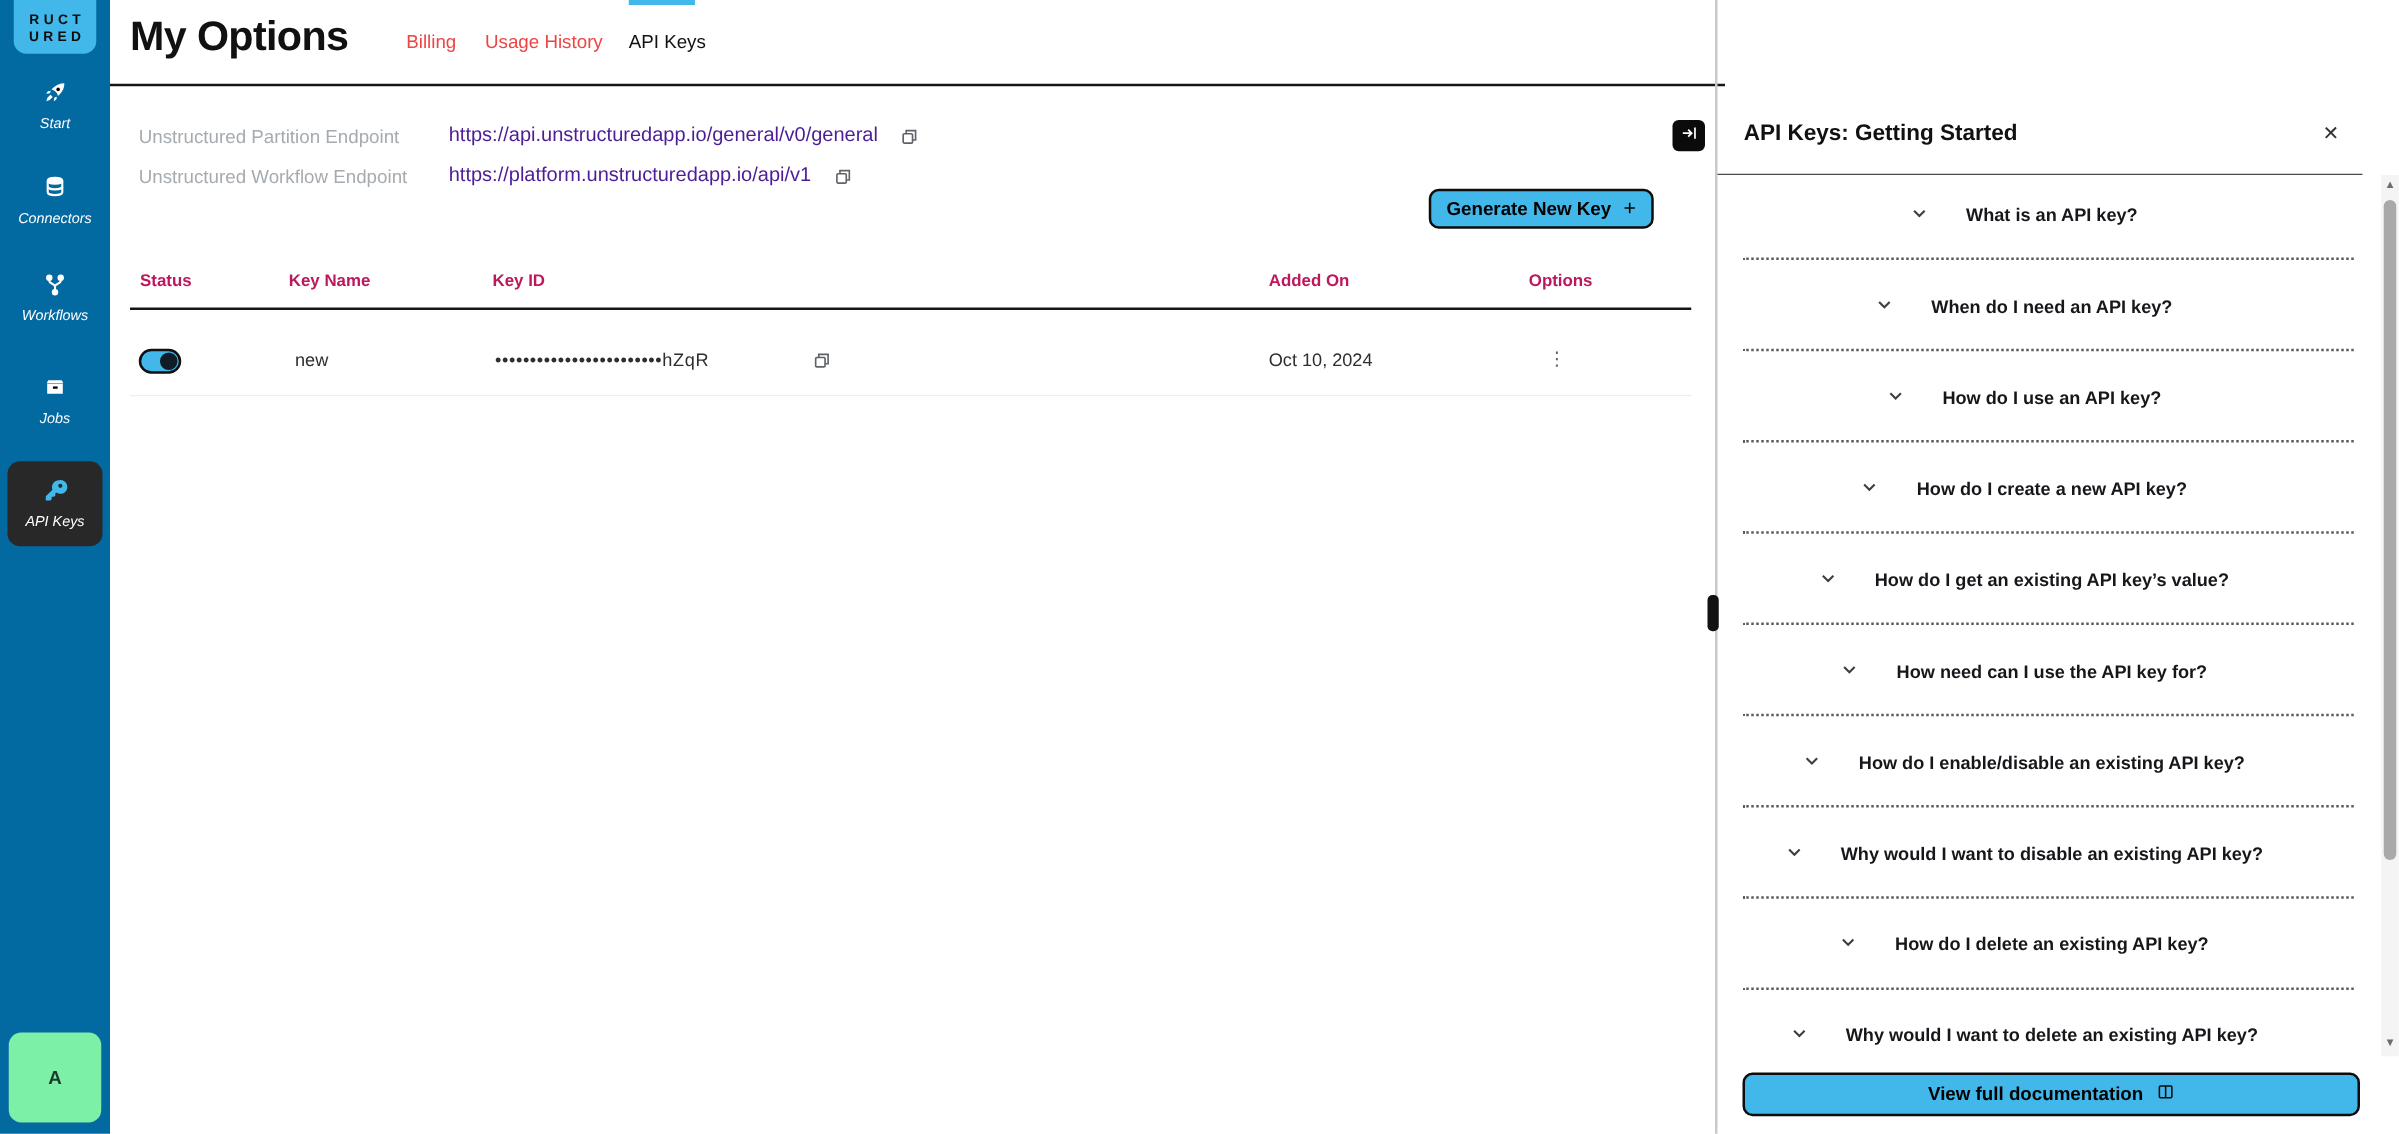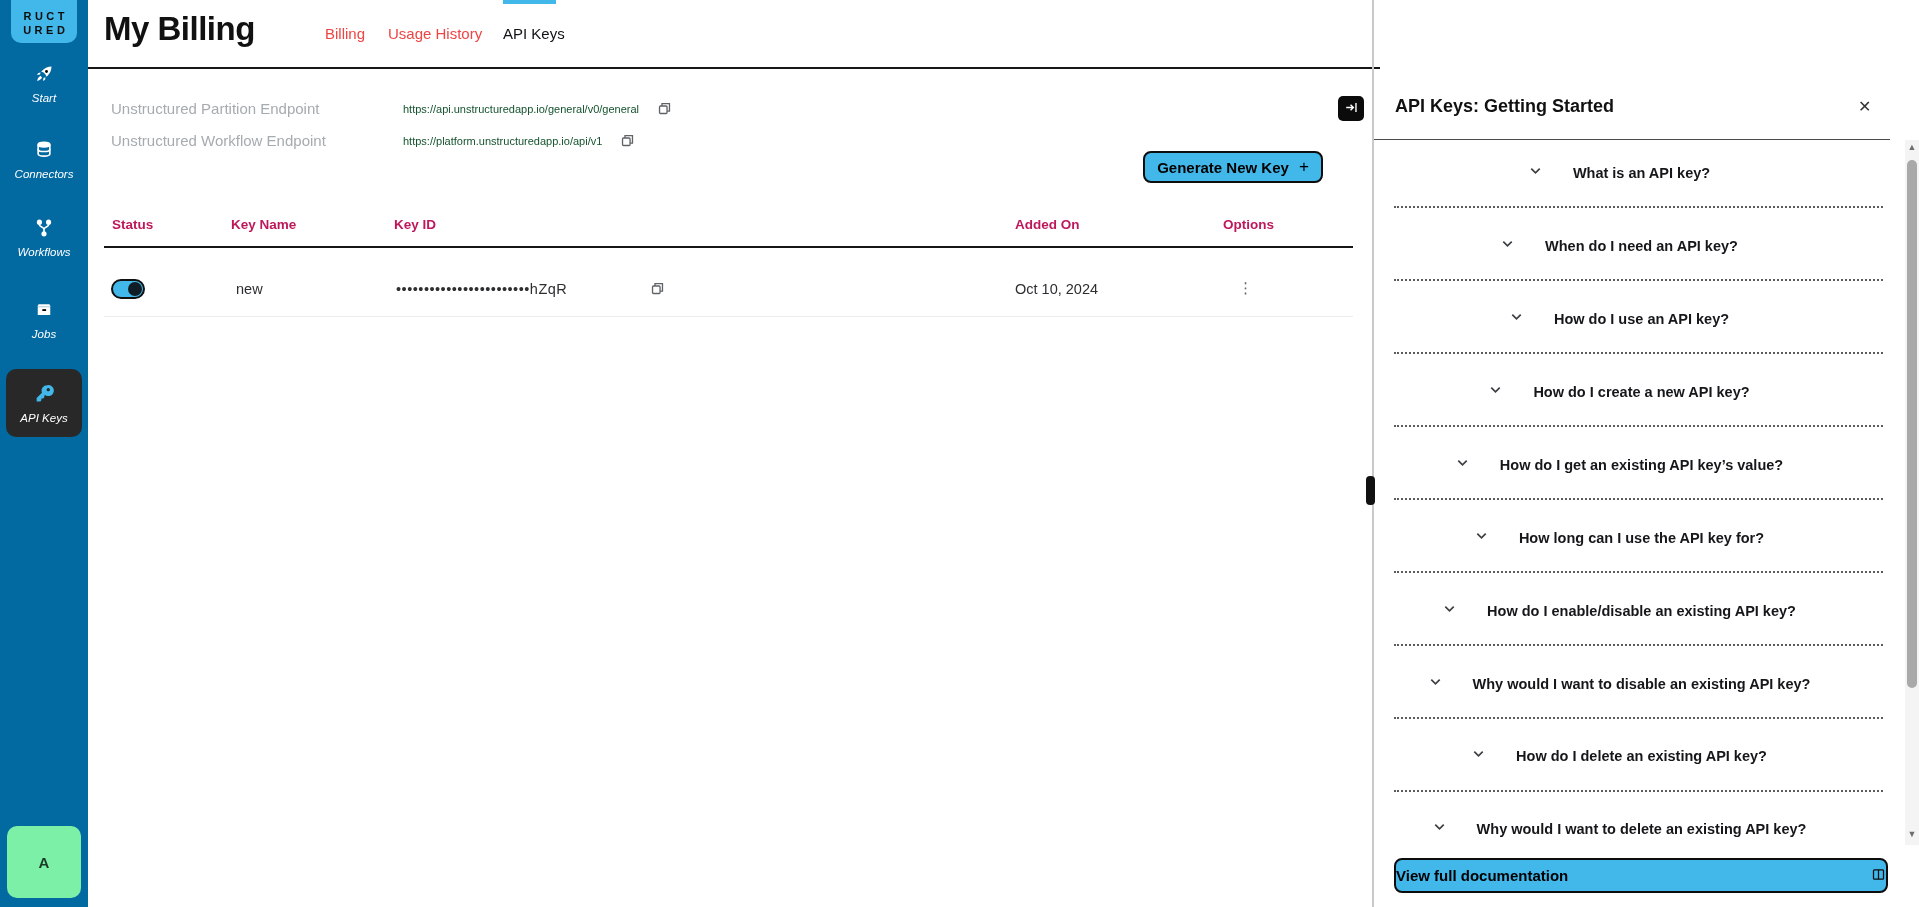--- a/index.html
+++ b/index.html
@@ -27,21 +27,21 @@
   .page-title { position:absolute; left:104px; top:10px; font-size:33px; font-weight:800;
                 letter-spacing:-0.5px; }
   .tab { position:absolute; top:25px; font-size:15px; color:#ef4444; cursor:pointer; }
   .tab.active { color:#101114; font-weight:500; }
   .tab-indicator { position:absolute; left:503px; top:0; width:53px; height:4px; background:#41B7EA; }
   .header-divider { position:absolute; left:88px; top:67px; width:1292px; height:2px; background:#161616; }
 
   
   .endpoint-row { position:absolute; left:111px; display:flex; align-items:center; }
   .endpoint-label { width:248px; font-size:15px; color:#a6abb0; }
-  .endpoint-url { font-size:11px; color:#14532d;margin-left:44px; }
+  .endpoint-url { font-size:16px; color:#4c1d95; }
   .copy-btn { margin-left:18px; cursor:pointer; display:inline-flex; }
 
   .generate-btn { position:absolute; left:1143px; top:109px; width:180px; height:32px;
                   background:#41B7EA; border:2px solid #0d0d0d; border-radius:8px;
                   display:flex; align-items:center; justify-content:center; gap:10px;
                   font-size:15px; font-weight:700; cursor:pointer;margin-top:42px; }
   .collapse-btn { position:absolute; left:1338px; top:96px; width:26px; height:25px;
                   background:#0b0b0b; border-radius:5px; display:flex; align-items:center;
                   justify-content:center; cursor:pointer; }
 
@@ -64,21 +64,21 @@
                   border-radius:4px; cursor:row-resize; }
   .panel-title { position:absolute; left:1395px; top:96px; font-size:18px; font-weight:800; }
   .panel-close { position:absolute; left:1858px; top:97px; font-size:16px; color:#333; cursor:pointer; }
   .panel-header-line { position:absolute; left:1374px; top:139px; width:516px; height:1px; background:#4a4a4a; }
   .faq-item { position:absolute; left:1374px; width:490px; display:flex; align-items:center; gap:30px;
               cursor:pointer;justify-content:center; }
   .faq-item .q { font-size:14.5px; font-weight:700; color:#15171a; }
   .faq-sep { position:absolute; left:1394px; width:489px; border-bottom:2px dotted #5c5c5c; }
   .doc-btn { position:absolute; left:1394px; top:858px; width:494px; height:35px; background:#41B7EA;
              border:2px solid #0d0d0d; border-radius:8px; display:flex; align-items:center;
-             justify-content:space-between; gap:10px; font-size:15px; font-weight:700; cursor:pointer; }
+             justify-content:center; gap:10px; font-size:15px; font-weight:700; cursor:pointer; }
 
   
   .sb-track { position:absolute; left:1905px; top:140px; width:14px; height:705px; background:#f4f4f4; }
   .sb-arrow { position:absolute; left:1905px; width:14px; text-align:center; font-size:9px; color:#6d6d6d;
               cursor:pointer; }
   .sb-thumb { position:absolute; left:1907px; top:160px; width:10px; height:528px; background:#a9a9a9;
               border-radius:5px; cursor:grab; }
 </style>
 </head>
 <body>
@@ -140,21 +140,21 @@
         <path fill="#41B7EA" d="M15 2.5a6.3 6.3 0 0 0-5.9 8.6L3 17.2V21h4.2l1.2-1.2v-2.1h2.1l1.3-1.3v-1.9l.8-.8A6.3 6.3 0 1 0 15 2.5z"></path>
         <circle cx="16.3" cy="7.6" r="1.9" fill="#282828"></circle>
       </svg>
     </span>
     <span class="nav-label">API Keys</span>
   </div>
 
   <div class="avatar">A</div>
 </aside>
 
-<h1 class="page-title">My Billing</h1>
+<h1 class="page-title">My Options</h1>
 <span class="tab" style="left:325px">Billing</span>
 <span class="tab" style="left:388px">Usage History</span>
 <span class="tab active" style="left:503px">API Keys</span>
 <div class="tab-indicator"></div>
 <div class="header-divider"></div>
 
 <div class="endpoint-row" style="top:100px">
   <span class="endpoint-label">Unstructured Partition Endpoint</span>
   <span class="endpoint-url">https://api.unstructuredapp.io/general/v0/general</span>
   <span class="copy-btn">
@@ -256,21 +256,21 @@
         <path d="M3.5 6l4.5 4.5L12.5 6"></path>
       </svg></span>
   <span class="q">How do I get an existing API key’s value?</span>
 </div>
 <div class="faq-sep" style="top:498px"></div>
 
 <div class="faq-item" style="top:528px">
   <span><svg width="15" height="15" viewBox="0 0 16 16" fill="none" stroke="#3c4043" stroke-width="1.8">
         <path d="M3.5 6l4.5 4.5L12.5 6"></path>
       </svg></span>
-  <span class="q">How long can I use the API key for?</span>
+  <span class="q">How need can I use the API key for?</span>
 </div>
 <div class="faq-sep" style="top:571px"></div>
 
 <div class="faq-item" style="top:601px">
   <span><svg width="15" height="15" viewBox="0 0 16 16" fill="none" stroke="#3c4043" stroke-width="1.8">
         <path d="M3.5 6l4.5 4.5L12.5 6"></path>
       </svg></span>
   <span class="q">How do I enable/disable an existing API key?</span>
 </div>
 <div class="faq-sep" style="top:644px"></div>

